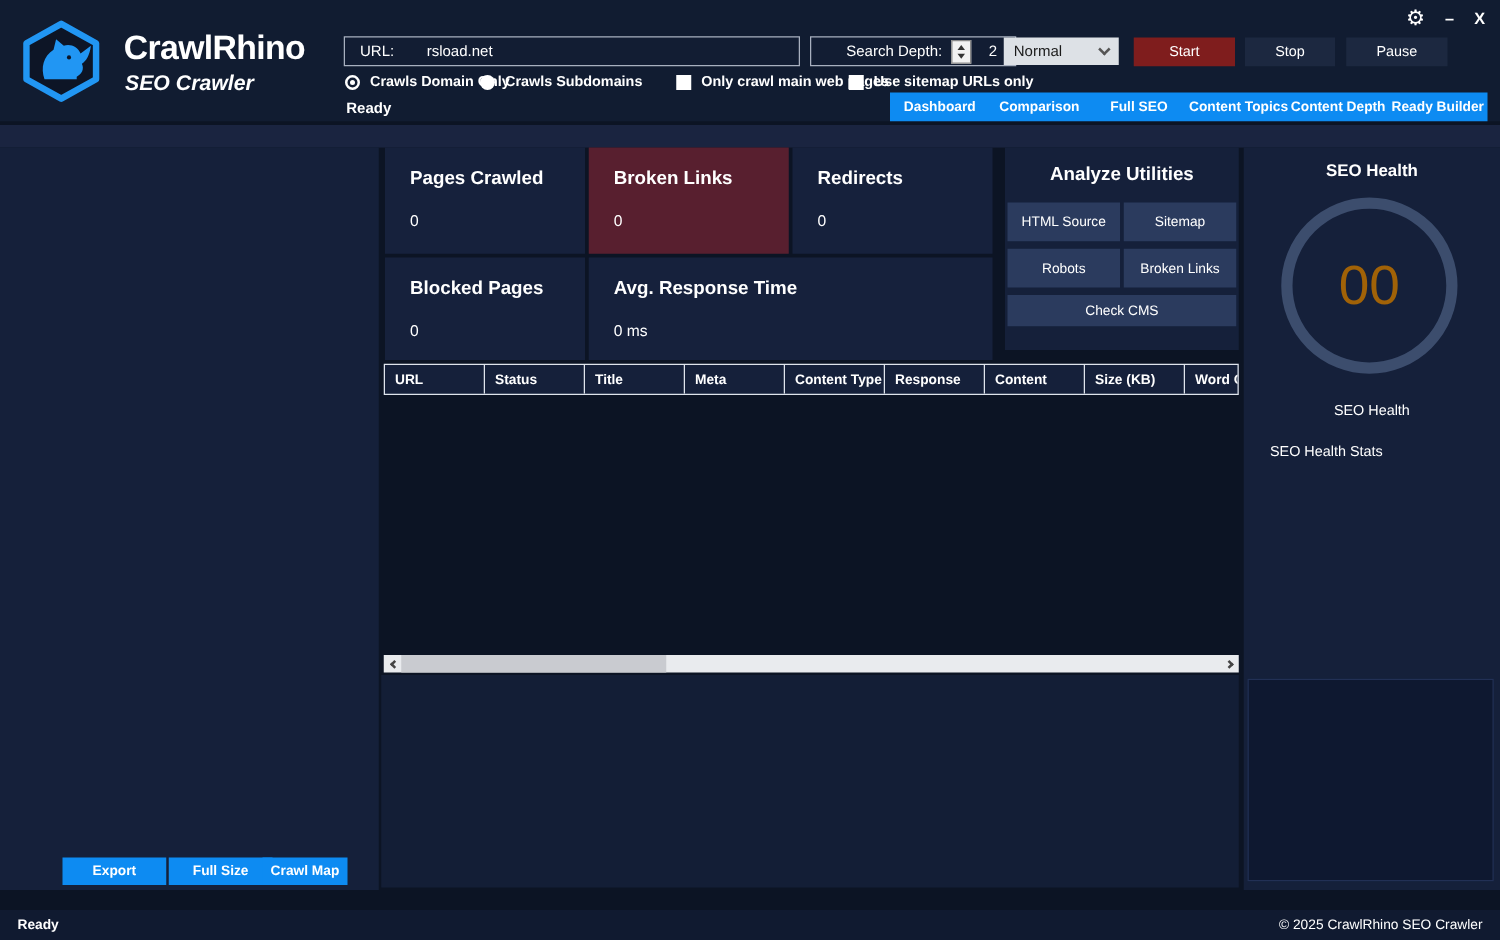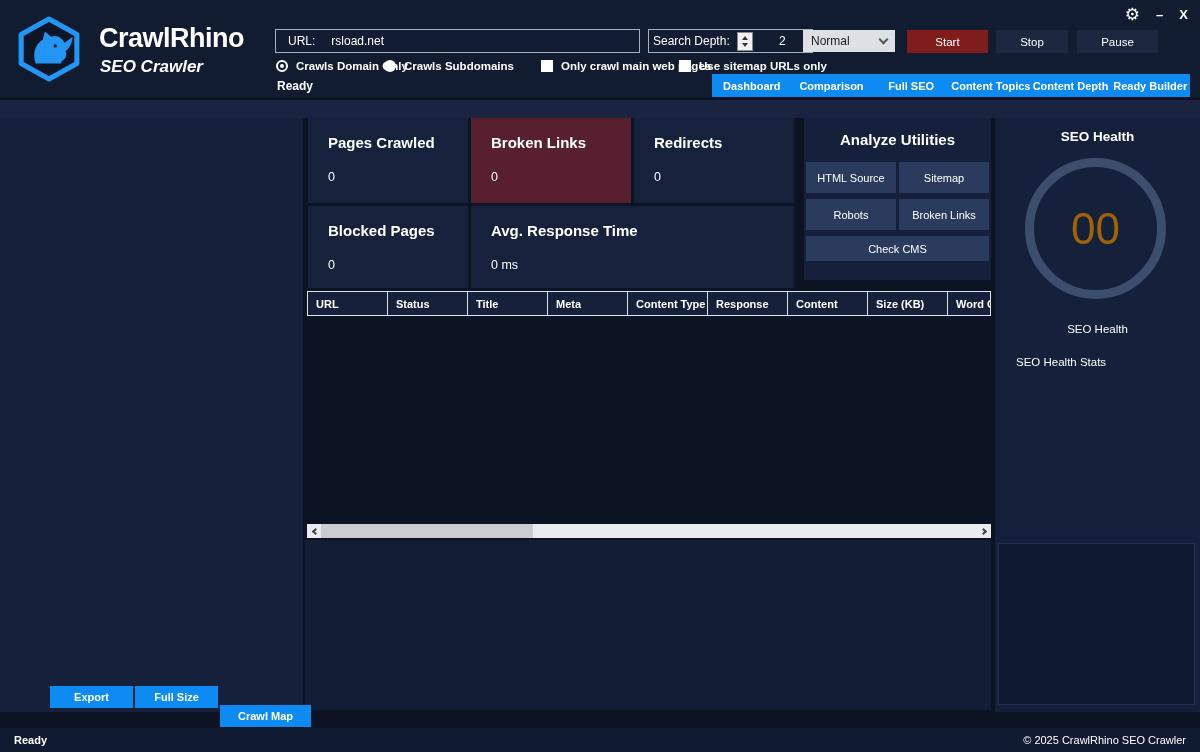--- a/index.html
+++ b/index.html
@@ -15,24 +15,24 @@
   .logo   { position:absolute; top:16px; left:16px; width:66px; height:66px; }
   .app-title    { position:absolute; top:23px; left:99px;  font-size:27px; font-weight:700; letter-spacing:-0.5px; }
   .app-subtitle { position:absolute; top:57px; left:100px; font-size:17px; font-weight:600; font-style:italic; }
   .win-controls { position:absolute; top:4px; right:12px; display:flex; gap:16px; align-items:center; height:22px; }
   .win-btn { color:#fff; font-size:13px; font-weight:700; line-height:22px; }
   .gear    { font-size:17px; font-weight:400; }
   
   .url-box { position:absolute; top:29px; left:275px; width:365px; height:24px;
              border:1px solid #a8b0bf; background:#121d33; display:flex; align-items:center;
              padding-left:12px; font-size:12px; }
-  .url-label { margin-right:16px; }
+  .url-label { margin-right:26px; }
   .depth-box { position:absolute; top:29px; left:648px; width:165px; height:24px;
                border:1px solid #a8b0bf; background:#121d33; display:flex; align-items:center;
-               padding-left:4px; font-size:12px; }
+               padding-left:28px; font-size:12px; }
   .spinner { width:16px; height:19px; background:#f2f2f2; border:1px solid #8a8a8a; margin-left:7px;
              display:flex; flex-direction:column; align-items:center; justify-content:center; gap:3px; }
   .spin-up   { width:0; height:0; border-left:3px solid transparent; border-right:3px solid transparent; border-bottom:4px solid #333; }
   .spin-down { width:0; height:0; border-left:3px solid transparent; border-right:3px solid transparent; border-top:4px solid #333; }
   .depth-value { flex:1; text-align:center; }
   .select { position:absolute; top:30px; left:803px; width:92px; height:22px; background:#dde1e6;
             color:#1a1a1a; font-size:12px; display:flex; align-items:center; justify-content:space-between; padding:0 8px; }
   .select-chevron { width:7px; height:7px; border-right:2px solid #555; border-bottom:2px solid #555;
                     transform:rotate(45deg); margin-top:-3px; }
   .tbtn { position:absolute; top:30px; height:23px; display:flex; align-items:center; justify-content:center;
@@ -94,21 +94,21 @@
   
   .seo-title { position:absolute; top:129px; left:995px; width:205px; text-align:center; font-size:13.5px; font-weight:700; }
   .ring { position:absolute; top:158px; left:1025px; width:141px; height:141px; border:9px solid #3c4d6d;
           border-radius:50%; display:flex; align-items:center; justify-content:center; }
   .ring-value { font-size:44px; color:#a16207; }
   .seo-sub   { position:absolute; top:323px; left:995px; width:205px; text-align:center; font-size:11.5px; }
   .seo-stats { position:absolute; top:356px; left:1016px; font-size:11.5px; }
   
   .action { position:absolute; top:686px; height:22px; background:#0d8bf2; display:flex; align-items:center;
             justify-content:center; font-size:11px; font-weight:700; color:#fff;text-align:right; }
-  .act1 { left:50px;  width:83px; } .act2 { left:135px; width:83px; } .act3 { left:220px; width:91px;margin-top:19px; }
+  .act1 { left:50px;  width:83px; } .act2 { left:135px; width:83px; } .act3 { left:210px; width:68px; }
   
   .statusbar { position:absolute; top:728px; left:0; width:1200px; height:24px; background:#101a30; font-size:11px; }
   .sb-left   { position:absolute; left:14px; top:6px; font-weight:700; }
   .sb-center { position:absolute; left:0; top:6px; width:100%; text-align:center; }
   .sb-right  { position:absolute; right:14px; top:6px; }
 </style>
 </head>
 <body>
 
 <div class="app">

